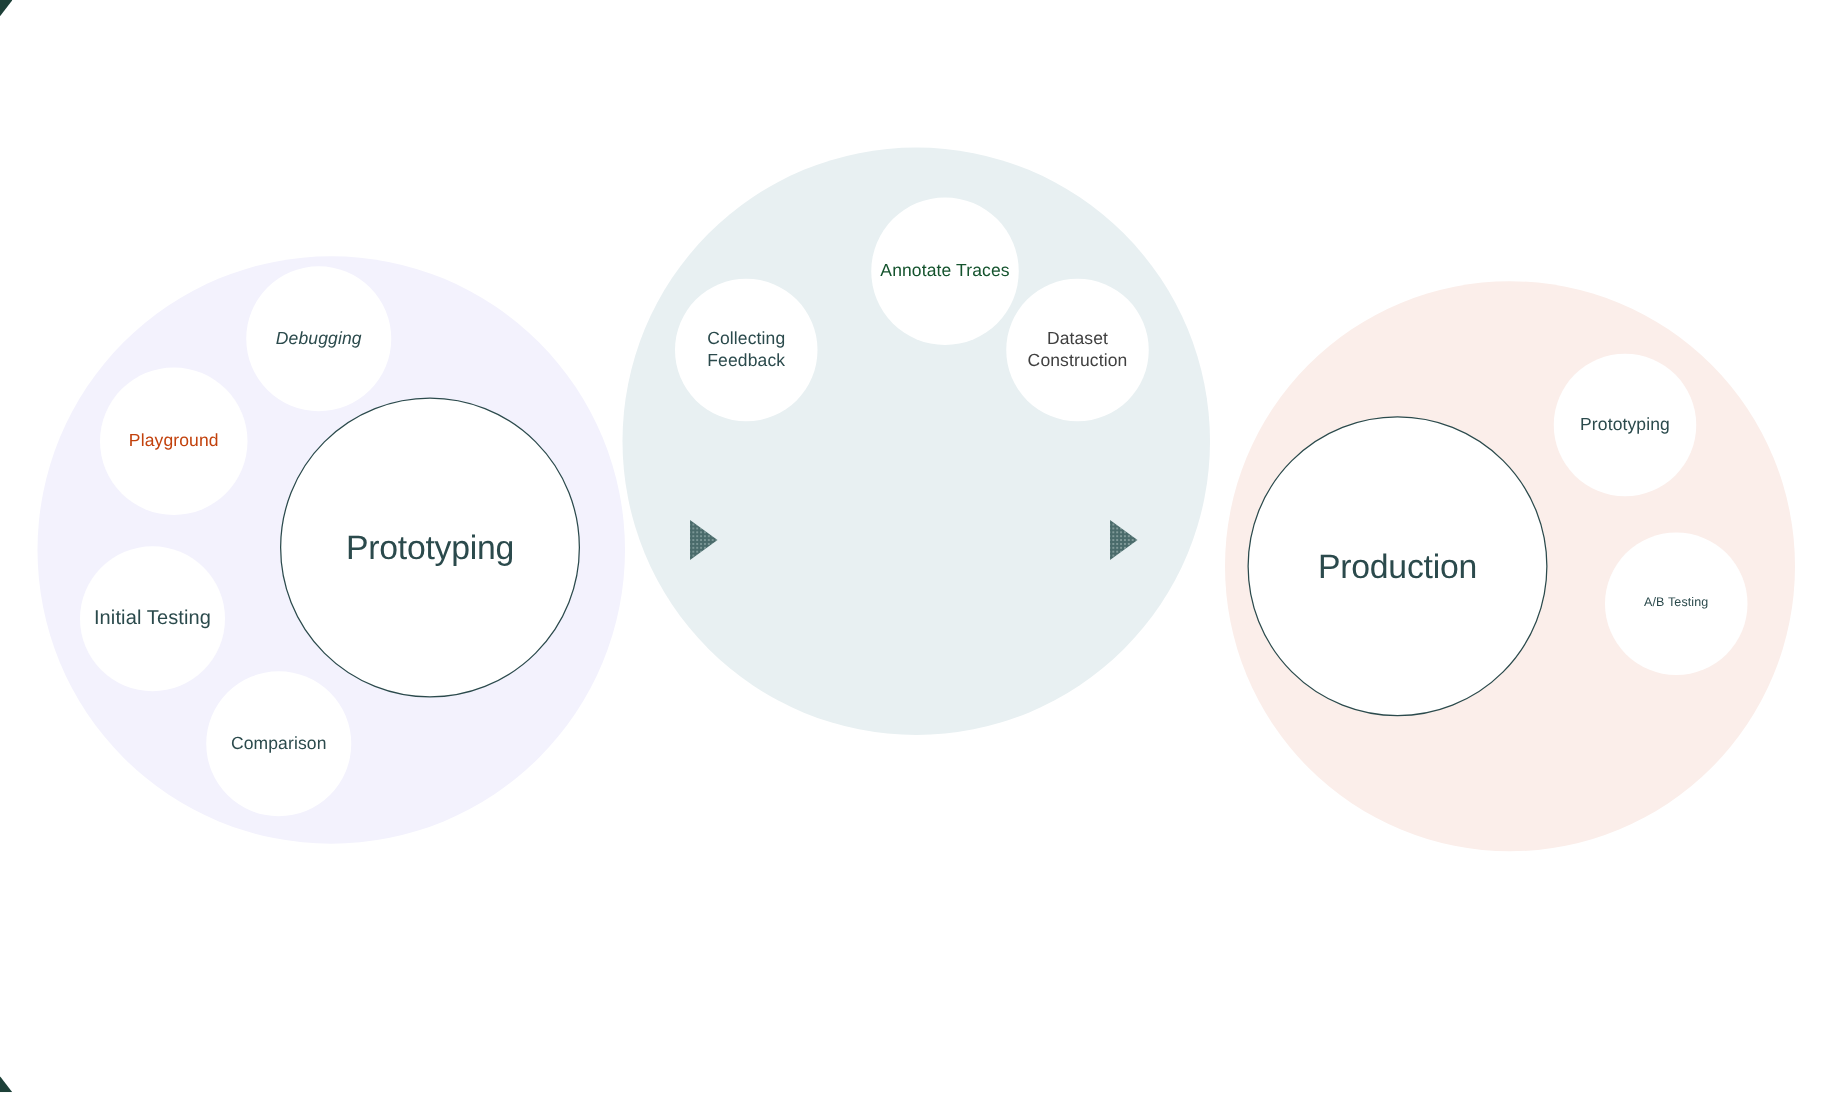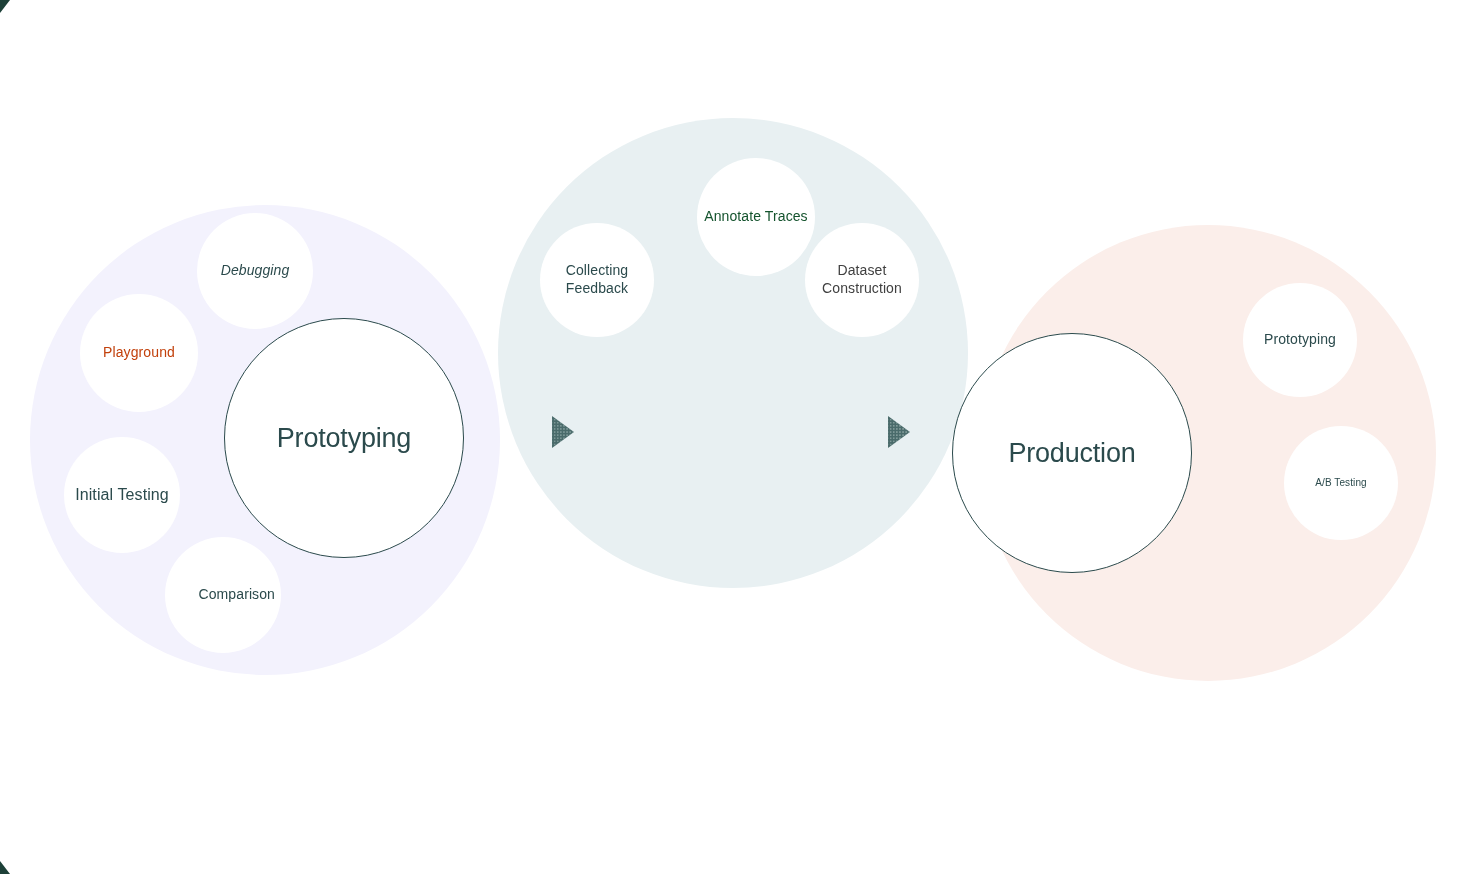--- a/index.html
+++ b/index.html
@@ -89,21 +89,21 @@
 
   <div class="bubble" id="sat-0-0" style="left: 197px; top: 213px; width: 116px; height: 116px; font-size: 14px; color: rgb(43, 74, 76); font-style: italic;">
     <span class="label">Debugging</span>
   </div>
   <div class="bubble" id="sat-0-1" style="left: 80px; top: 294px; width: 118px; height: 118px; font-size: 14px; color: #c2410c;">
     <span class="label">Playground</span>
   </div>
   <div class="bubble" id="sat-0-2" style="left: 64px; top: 437px; width: 116px; height: 116px; font-size: 16px; color: rgb(43, 74, 76);">
     <span class="label">Initial Testing</span>
   </div>
-  <div class="bubble" id="sat-0-3" style="left: 165px; top: 537px; width: 116px; height: 116px; font-size: 14px; color: rgb(43, 74, 76); justify-content: flex-end;">
+  <div class="bubble" id="sat-0-3" style="left: 165px; top: 537px; width: 116px; height: 116px; font-size: 14px; color: rgb(43, 74, 76);">
     <span class="label">Comparison</span>
   </div>
 
   <div class="bubble" id="sat-1-0" style="left: 697px; top: 158px; width: 118px; height: 118px; font-size: 14px; color: #14532d;">
     <span class="label">Annotate Traces</span>
   </div>
   <div class="bubble" id="sat-1-1" style="left: 540px; top: 223px; width: 114px; height: 114px; font-size: 14px; color: rgb(43, 74, 76);">
     <span class="label">Collecting Feedback</span>
   </div>
   <div class="bubble" id="sat-1-2" style="left: 805px; top: 223px; width: 114px; height: 114px; font-size: 14px; color: #404040;">
@@ -113,21 +113,21 @@
   <div class="bubble" id="sat-2-0" style="left: 1243px; top: 283px; width: 114px; height: 114px; font-size: 14px; color: rgb(43, 74, 76);">
     <span class="label">Prototyping</span>
   </div>
   <div class="bubble" id="sat-2-1" style="left: 1284px; top: 426px; width: 114px; height: 114px; font-size: 10px; color: rgb(43, 74, 76);">
     <span class="label">A/B Testing</span>
   </div>
 
   <div class="core-circle" id="core-0" style="left: 224px; top: 318px; width: 240px; height: 240px; font-size: 27px; border-color: rgb(43, 74, 76); color: rgb(43, 74, 76);">
     <span class="label">Prototyping</span>
   </div>
-  <div class="core-circle" id="core-2" style="left: 952px; top: 333px; width: 240px; height: 240px; font-size: 27px; border-color: rgb(43, 74, 76); color: rgb(43, 74, 76);">
+  <div class="core-circle" id="core-2" style="left: 998px; top: 333px; width: 240px; height: 240px; font-size: 27px; border-color: rgb(43, 74, 76); color: rgb(43, 74, 76);">
     <span class="label">Production</span>
   </div>
 
   <div class="arrow" id="arrow-0" style="left: 550px; top: 415px;">
     <svg width="26" height="34" viewBox="0 0 26 34" xmlns="http://www.w3.org/2000/svg">
       <defs>
         <pattern id="dots0" width="3.1" height="3.1" patternUnits="userSpaceOnUse">
           <circle cx="1.55" cy="1.55" r="0.62" fill="#b9cccb"></circle>
         </pattern>
       </defs>

